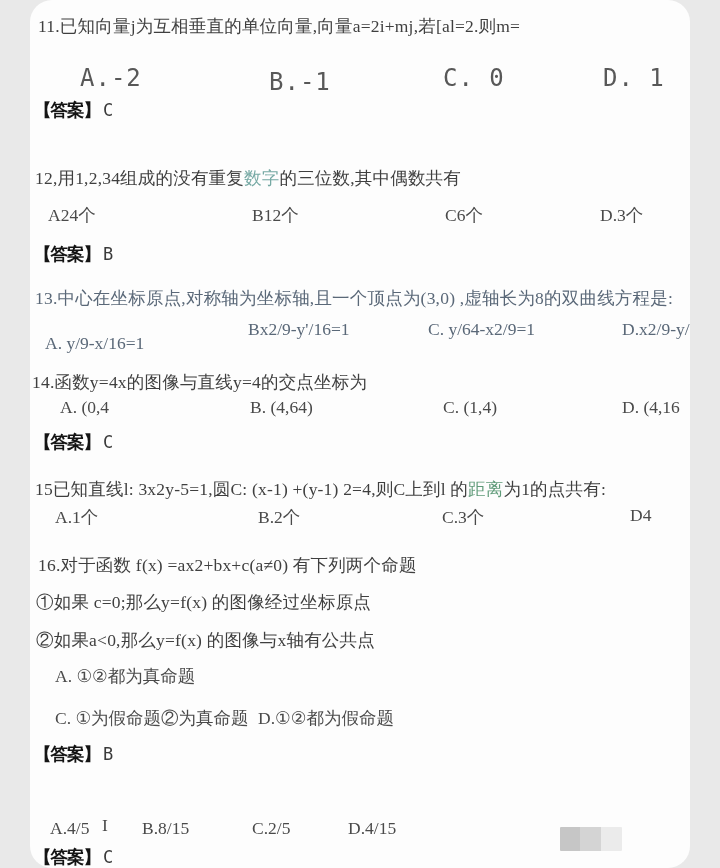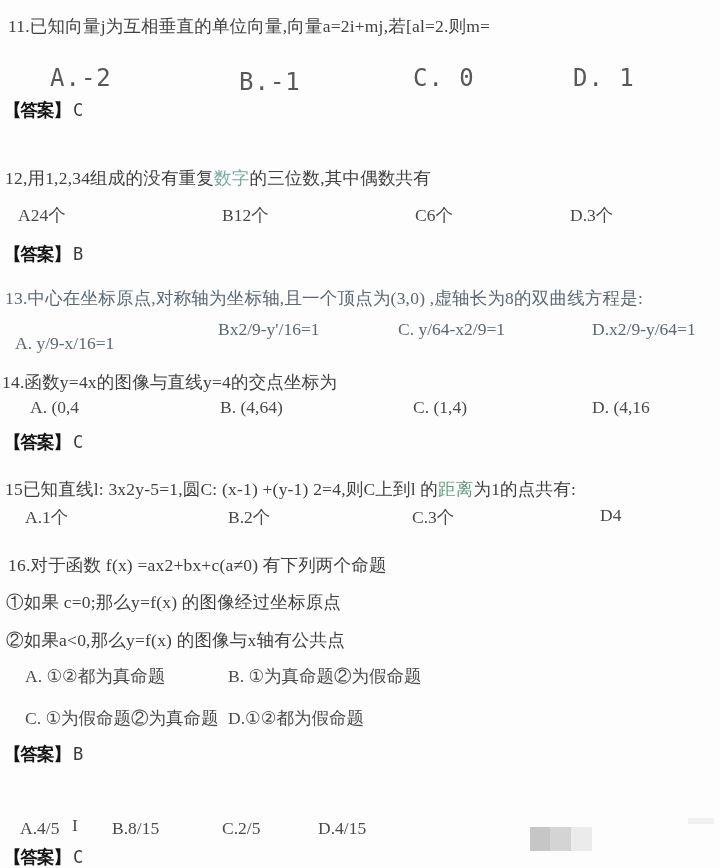--- a/index.html
+++ b/index.html
@@ -1,22 +1,23 @@
 <!DOCTYPE html>
 <html><head>
 <meta charset="utf-8">
 <style>
   html,body{margin:0;padding:0;background:#e9e9e9;}
   .page{
     position:relative;
-    width:720px;height:868px;
+    width:660px;height:868px;
     margin:0 auto;
     background:#fdfdfd;
     overflow:hidden;
     font-family:"Liberation Serif","DejaVu Serif",serif;
+    border-radius:22px;
   }
   .abs{position:absolute;white-space:nowrap;}
   .stem{
     font-size:17.5px;
     color:#3f3f3f;
     letter-spacing:0.2px;
   }
   .stem-blue{color:#5a6878;}
   .hl-teal{color:#76a9a4;}
   .hl-green{color:#5e9a78;}
@@ -92,21 +93,20 @@
   <div class="abs stem" style="left:5px;top:477px;"><span>15已知直线l: 3x2y-5=1,圆C:   (x-1)  +(y-1) 2=4,则C上到l 的</span><span class="hl-green">距离</span><span>为1的点共有:</span></div>
   <div class="abs opt" style="left:25px;top:505px;">A.1个</div>
   <div class="abs opt" style="left:228px;top:505px;">B.2个</div>
   <div class="abs opt" style="left:412px;top:505px;">C.3个</div>
   <div class="abs opt" style="left:600px;top:505px;">D4</div>
 
   <div class="abs stem" style="left:8px;top:553px;">16.对于函数 f(x) =ax2+bx+c(a≠0)   有下列两个命题</div>
   <div class="abs stem" style="left:6px;top:590px;">①如果 c=0;那么y=f(x)  的图像经过坐标原点</div>
   <div class="abs stem" style="left:6px;top:628px;">②如果a&lt;0,那么y=f(x) 的图像与x轴有公共点</div>
   <div class="abs opt" style="left:25px;top:664px;">A. ①②都为真命题</div>
-  <div class="abs opt" style="left:228px;top:664px;">B. ①为真命题②为假命题</div>
   <div class="abs opt" style="left:25px;top:706px;">C. ①为假命题②为真命题</div>
   <div class="abs opt" style="left:228px;top:706px;">D.①②都为假命题</div>
   <div class="abs ans" style="left:4px;top:742px;"><span class="lbl">【答案】</span><span class="val">B</span></div>
 
   <div class="abs opt" style="left:20px;top:818px;">A.4/5</div>
   <div class="abs opt" style="left:72px;top:815px;">I</div>
   <div class="abs opt" style="left:112px;top:818px;">B.8/15</div>
   <div class="abs opt" style="left:222px;top:818px;">C.2/5</div>
   <div class="abs opt" style="left:318px;top:818px;">D.4/15</div>
   <div class="abs ans" style="left:4px;top:845px;"><span class="lbl">【答案】</span><span class="val">C</span></div>

